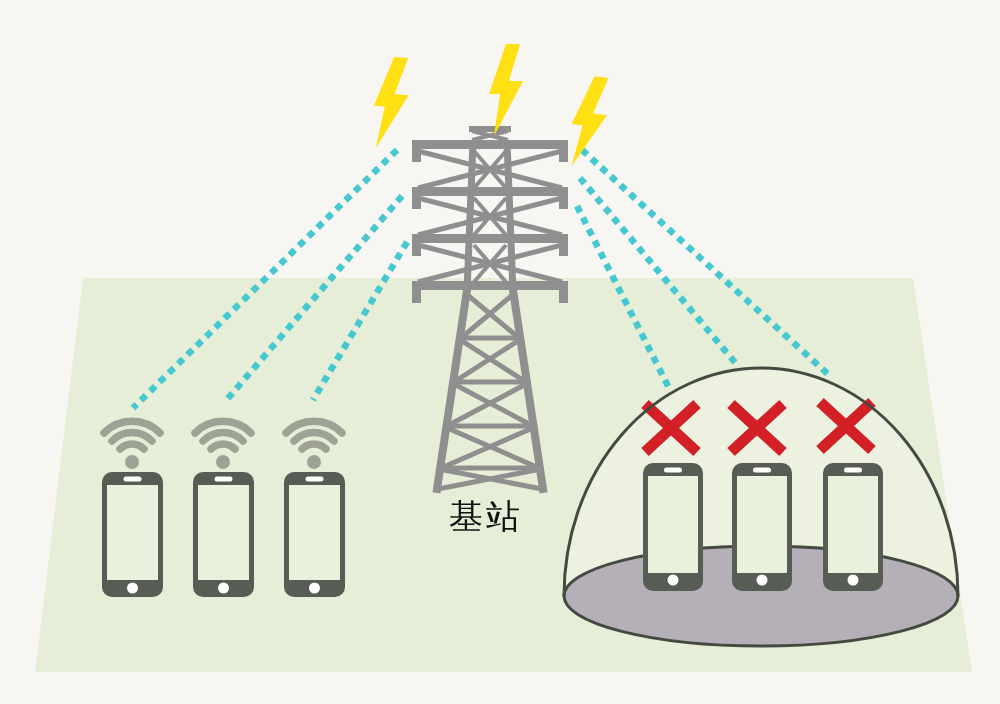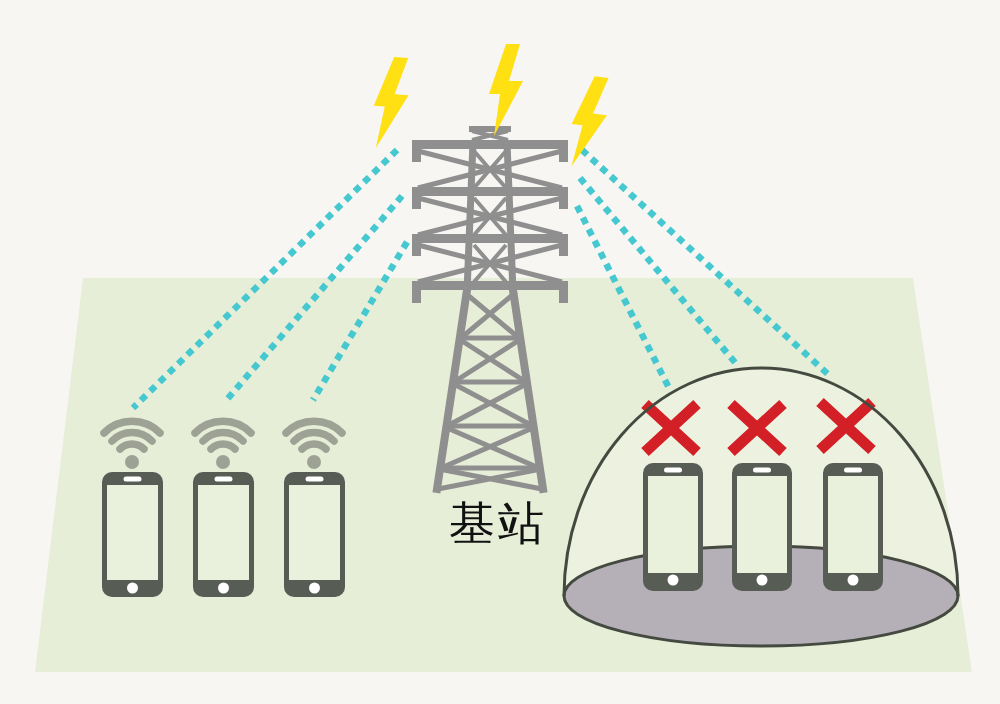--- a/index.html
+++ b/index.html
@@ -25,21 +25,21 @@
   .wifi-arc{stroke:var(--wifi);stroke-width:7.5;fill:none;stroke-linecap:round;}
   .wifi-dot{fill:var(--wifi);}
   .phone-body{fill:var(--phone);}
   .phone-screen{fill:var(--screen);}
   .phone-detail{fill:var(--detail);}
   .xmark{stroke:var(--xred);stroke-width:11;fill:none;}
   .dome-glass{fill:rgba(255,255,255,0.22);}
   .dome-base{fill:var(--domebase);stroke:var(--domeline);stroke-width:3;}
   .dome-arc{fill:none;stroke:var(--domeline);stroke-width:3;}
   .bs-label{
-    position:absolute;left:449px;top:498px;font-size:46px;letter-spacing:3px;
+    position:absolute;left:449px;top:498px;font-size:34px;letter-spacing:3px;
     color:var(--label);line-height:1.1;text-align:center;
   }
 </style>
 </head>
 <body>
 
 <div class="stage">
   <svg width="1000" height="704" viewBox="0 0 1000 704">
 
     <polygon class="ground" points="83,278 913,278 972,672 35,672"></polygon>

